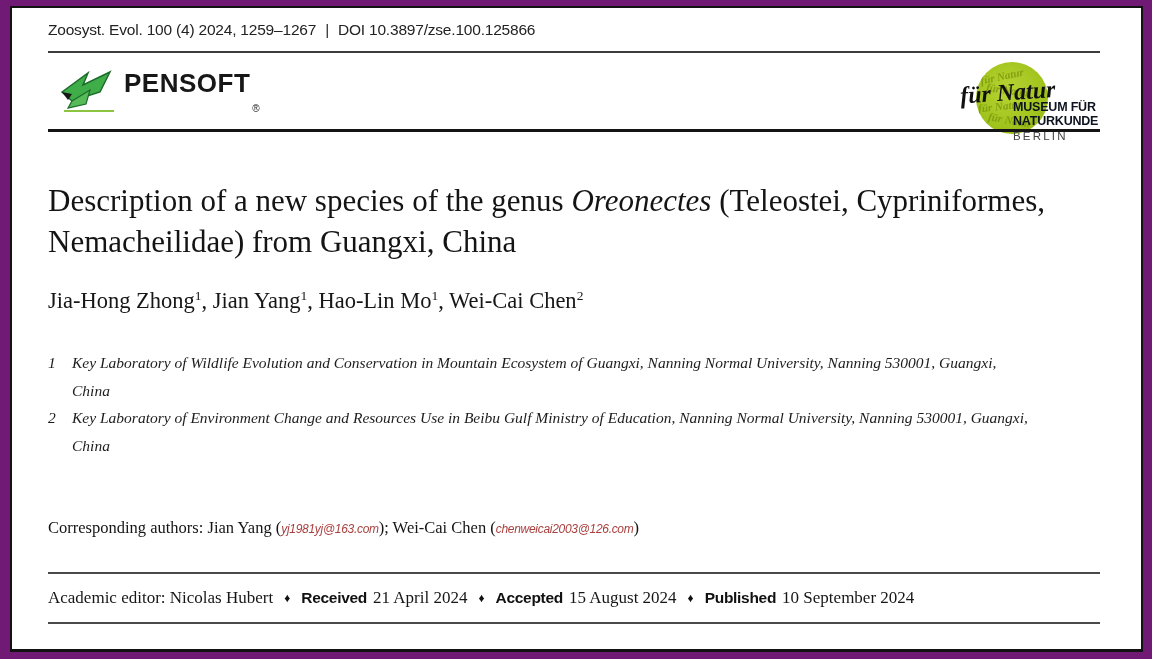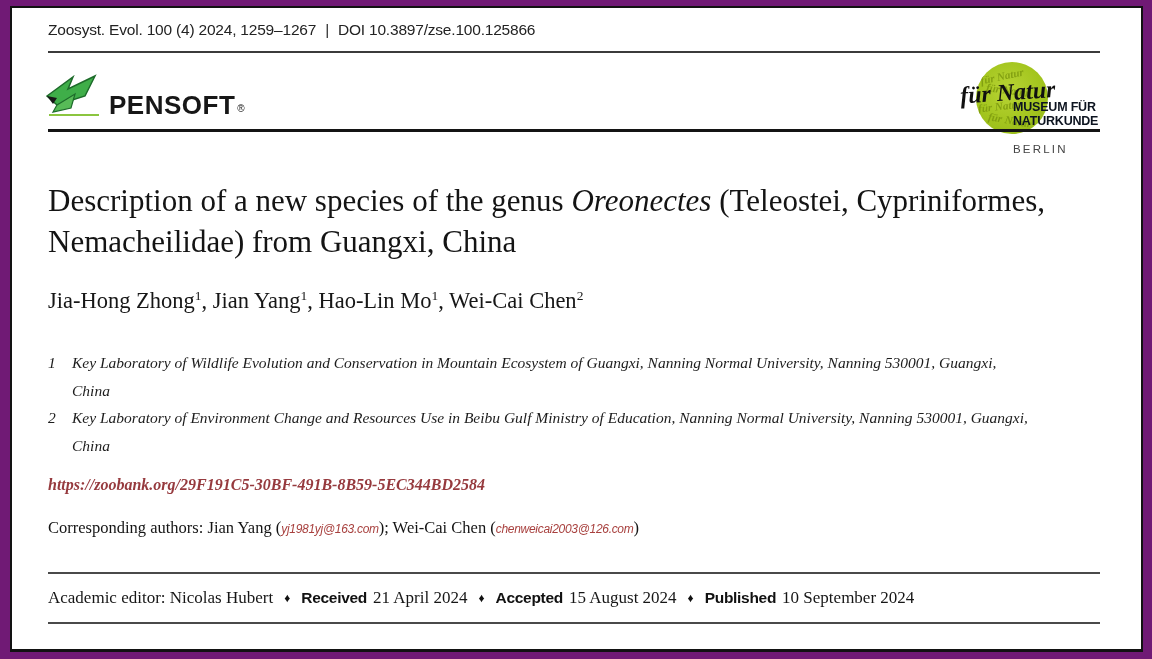--- a/index.html
+++ b/index.html
@@ -18,21 +18,21 @@
     font-family:"Liberation Sans", sans-serif; font-size:15.5px; letter-spacing:-0.2px;
     color:#232323;
   }
   .journal-line .pipe { margin:0 9px; color:#2e2e2e; }
   .rule { position:absolute; left:36px; width:1052px; background:#3b3b3b; }
   .rule-1 { top:43px; height:2px; }
   .rule-2 { top:121px; height:3px; background:#141414; }
   .rule-3 { top:564px; height:2px; background:#4a4a4a; }
   .rule-4 { top:614px; height:2px; background:#4a4a4a; }
   
-  .pensoft { position:absolute; left:33px; top:62px; height:48px; display:flex; align-items:flex-end; }
+  .pensoft { position:absolute; left:48px; top:62px; height:48px; display:flex; align-items:flex-start; }
   .pensoft svg { display:block; margin-right:6px; }
   .pensoft-word {
     font-family:"Liberation Sans", sans-serif; font-weight:800; font-size:26px;
     letter-spacing:0.5px; color:#171717; position:relative; line-height:1;
   }
   .pensoft-reg { font-family:"Liberation Sans", sans-serif; font-size:10px; color:#171717; align-self:flex-end; margin:0 0 4px 2px; }
   
   .mfn { position:absolute; left:948px; top:48px; width:152px; height:92px; }
   .mfn-circle {
     position:absolute; left:16px; top:6px; width:72px; height:72px; border-radius:50%;
@@ -45,21 +45,21 @@
   }
   .mfn-script {
     position:absolute; left:0px; top:22px; width:130px;
     font-family:"Liberation Serif", serif; font-style:italic; font-weight:bold;
     font-size:24px; color:#101010; transform:rotate(-4deg); letter-spacing:0px; white-space:nowrap;
   }
   .mfn-text { position:absolute; left:53px; top:45px; font-family:"Liberation Sans", sans-serif; }
   .mfn-text .l1, .mfn-text .l2 {
     font-weight:bold; font-size:12.5px; letter-spacing:-0.2px; color:#0d1420; line-height:13.5px; white-space:nowrap;
   }
-  .mfn-text .l3 { font-size:11.5px; letter-spacing:2.2px; color:#444; line-height:14px; margin-top:14px; }
+  .mfn-text .l3 { font-size:11.5px; letter-spacing:2.2px; color:#444; line-height:14px; margin-top:1px; }
   
   .title {
     position:absolute; left:36px; top:172px; width:1050px;
     font-size:31px; line-height:41px; color:#141414; font-weight:400;
   }
   .title .genus { font-style:italic;text-align:right; }
   .authors { position:absolute; left:36px; top:280px; font-size:22.5px; color:#161616; }
   .authors sup { font-size:13.5px; vertical-align:super; line-height:0; }
   .affiliations { position:absolute; left:36px; top:341px; width:990px; list-style:none; }
   .affiliations li { display:flex; font-style:italic; font-size:15.5px; line-height:27.5px; color:#1c1c1c; }
@@ -129,21 +129,20 @@
       <li>
         <span class="aff-num">1</span>
         <span class="aff-text">Key Laboratory of Wildlife Evolution and Conservation in Mountain Ecosystem of Guangxi, Nanning Normal University, Nanning 530001, Guangxi, China</span>
       </li>
       <li>
         <span class="aff-num">2</span>
         <span class="aff-text">Key Laboratory of Environment Change and Resources Use in Beibu Gulf Ministry of Education, Nanning Normal University, Nanning 530001, Guangxi, China</span>
       </li>
     </ul>
 
-    <a href="#" class="zoobank">https://zoobank.org/29F191C5-30BF-491B-8B59-5EC344BD2584</a>
 
     <div class="corresponding"><span>Corresponding authors: Jian Yang (</span><a href="#" class="email">yj1981yj@163.com</a><span>); Wei-Cai Chen (</span><a href="#" class="email">chenweicai2003@126.com</a><span>)</span></div>
 
     <div class="rule rule-3"></div>
 
     <div class="editor-line"><span>Academic editor: Nicolas Hubert</span><span class="diamond">♦</span><span class="dlabel">Received</span><span>21 April 2024</span><span class="diamond">♦</span><span class="dlabel">Accepted</span><span>15 August 2024</span><span class="diamond">♦</span><span class="dlabel">Published</span><span>10 September 2024</span></div>
 
     <div class="rule rule-4"></div>
 
   </div>

